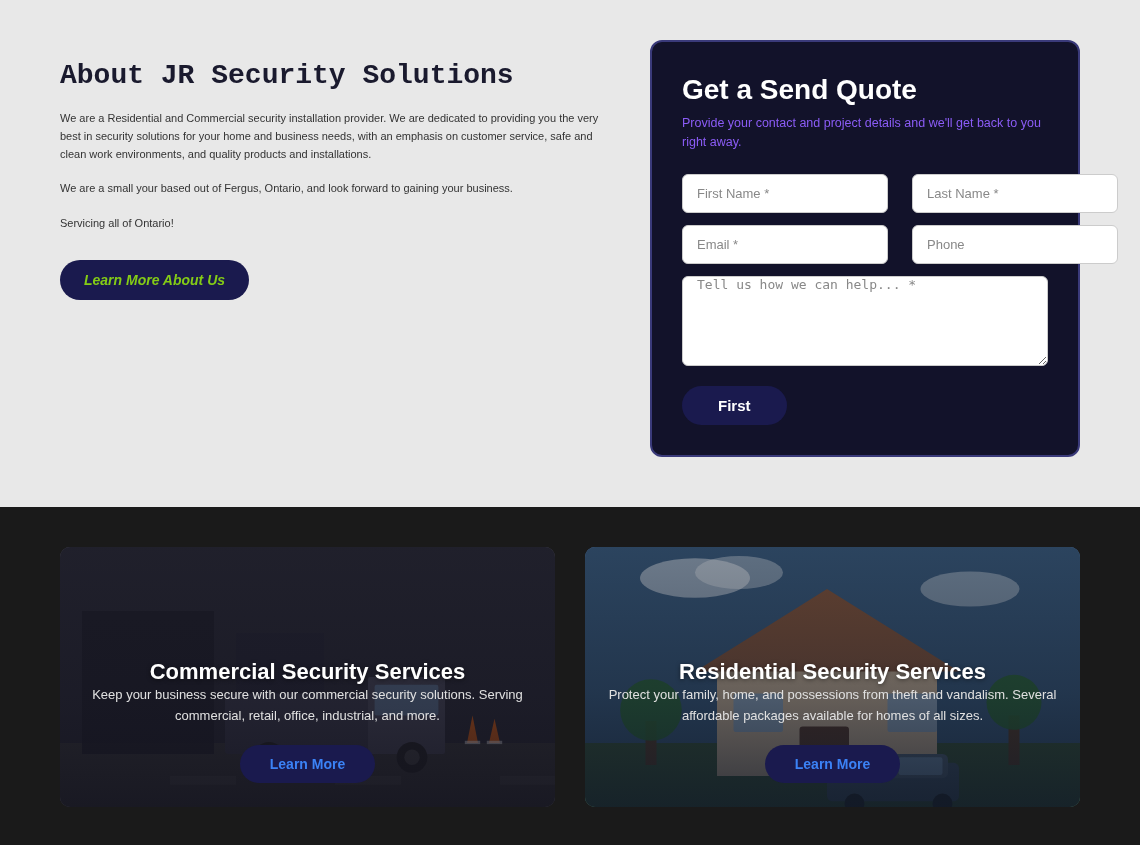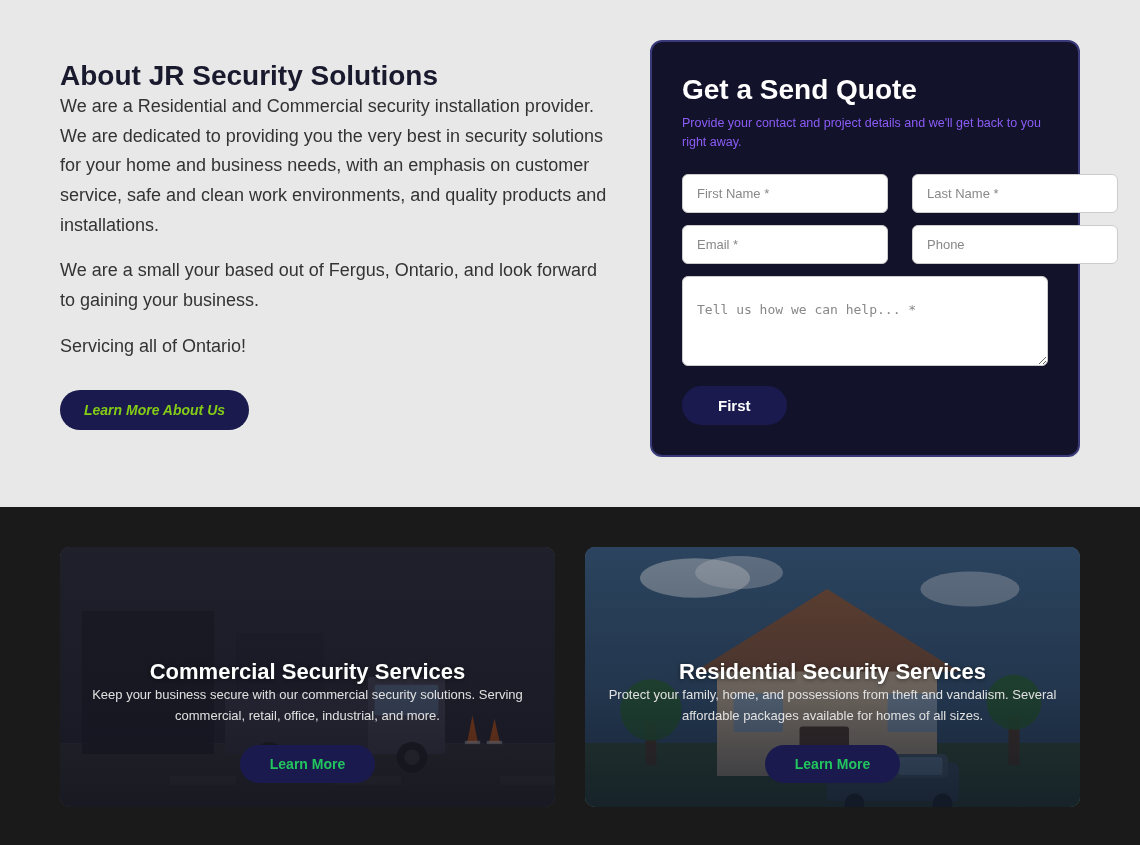--- a/index.html
+++ b/index.html
@@ -16,23 +16,25 @@
 
     
     .about-col {
       flex: 1;
       padding-top: 20px;
     }
     .about-title {
       font-size: 28px;
       font-weight: bold;
       color: #1a1a2e;
+      margin-bottom: 18px;
+      font-family: Liberation Mono, monospace;
     }
     .about-text {
-      font-size: 18px;
+      font-size: 11px;
       color: #333;
       line-height: 1.65;
       margin-bottom: 16px;
     }
     .learn-more-btn {
       display: inline-block;
       background: #1a1a4e;
       color: #84cc16;
       font-size: 14px;
       font-weight: 600;
@@ -77,21 +79,21 @@
       border-radius: 6px;
       border: 1px solid #ccc;
       background: #fff;
       font-size: 13px;
       color: #555;
       outline: none;
     }
     .form-input::placeholder { color: #888; }
     .form-textarea {
       width: 100%;
-      padding: 25px 14px;
+      padding: 0 14px;
       border-radius: 6px;
       border: 1px solid #ccc;
       background: #fff;
       font-size: 13px;
       color: #555;
       resize: vertical;
       height: 90px;
       margin-bottom: 16px;
       outline: none;
     }
@@ -144,21 +146,21 @@
     }
     .service-card-text {
       font-size: 13px;
       color: #e0e0e0;
       line-height: 1.6;
       margin-bottom: 18px;
     }
     .service-learn-btn {
       display: inline-block;
       background: #1a1a4e;
-      color: #22c55e;
+      color: #3b82f6;
       font-size: 14px;
       font-weight: 600;
       padding: 11px 30px;
       border-radius: 25px;
       border: none;
       cursor: pointer;
     }
 
     
     .card-image-commercial {

